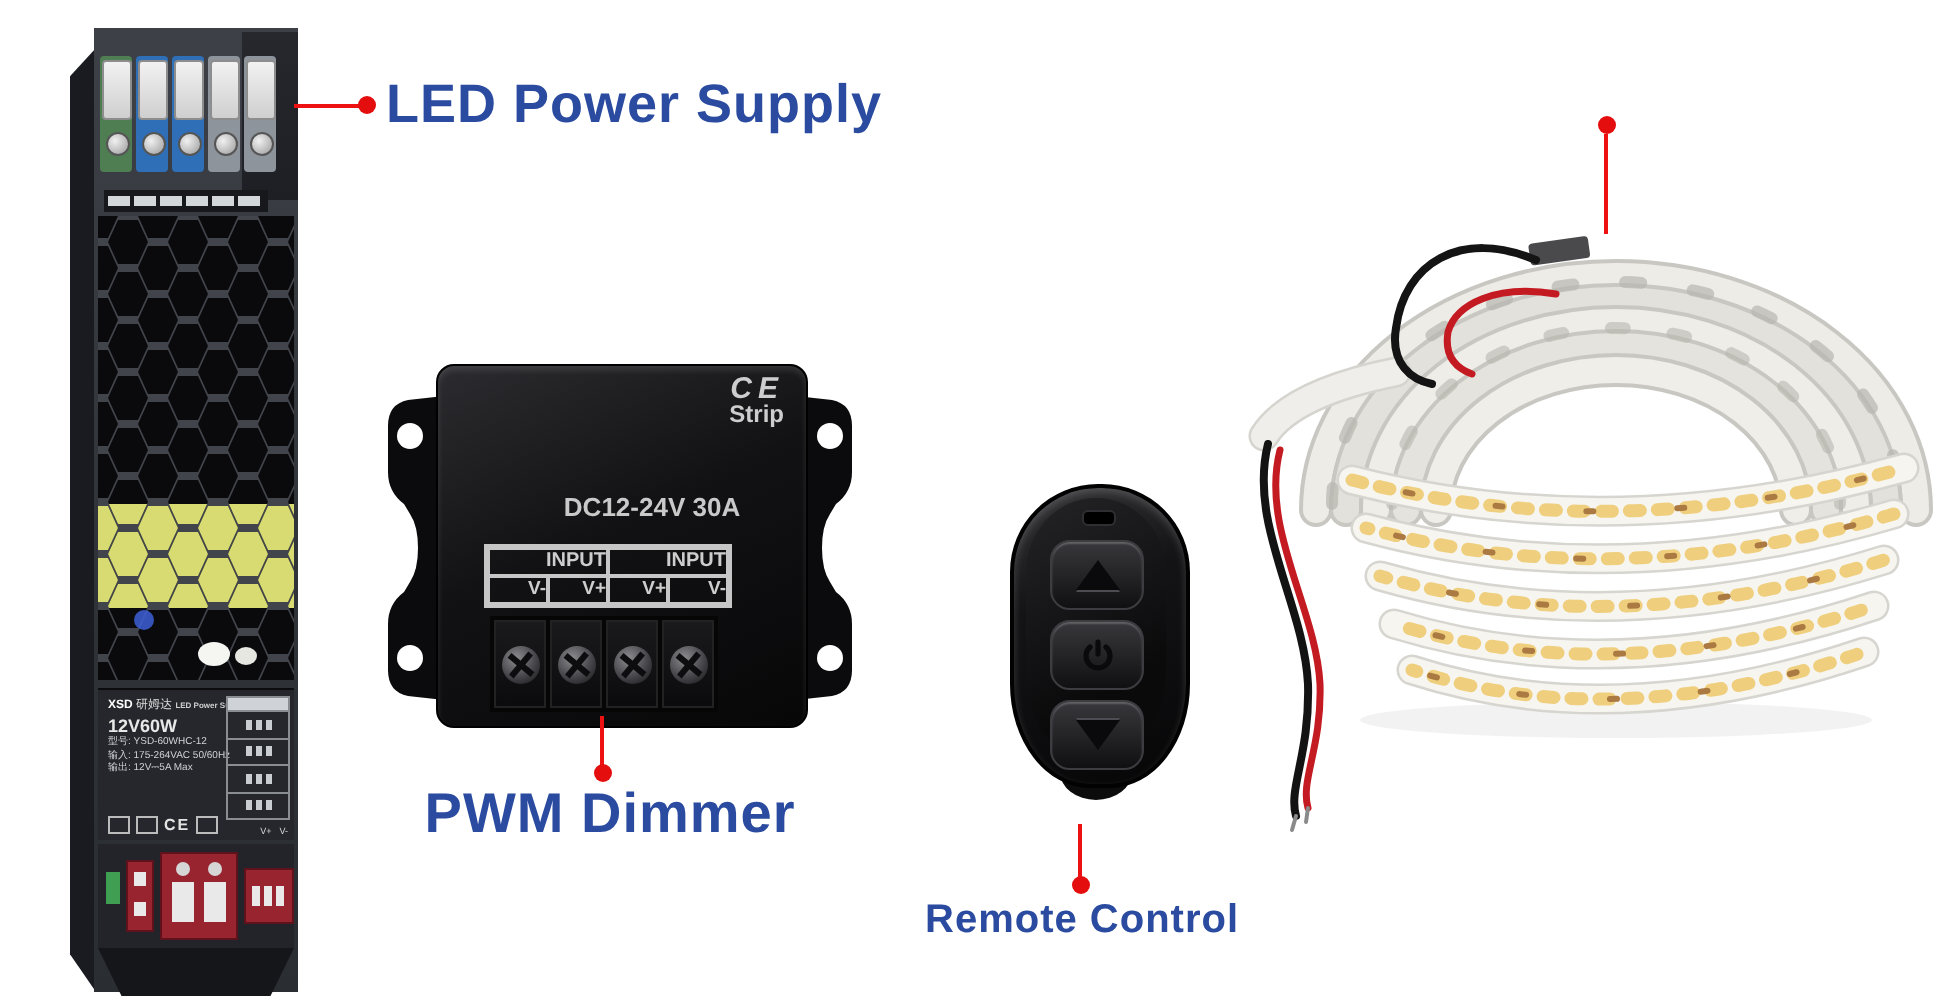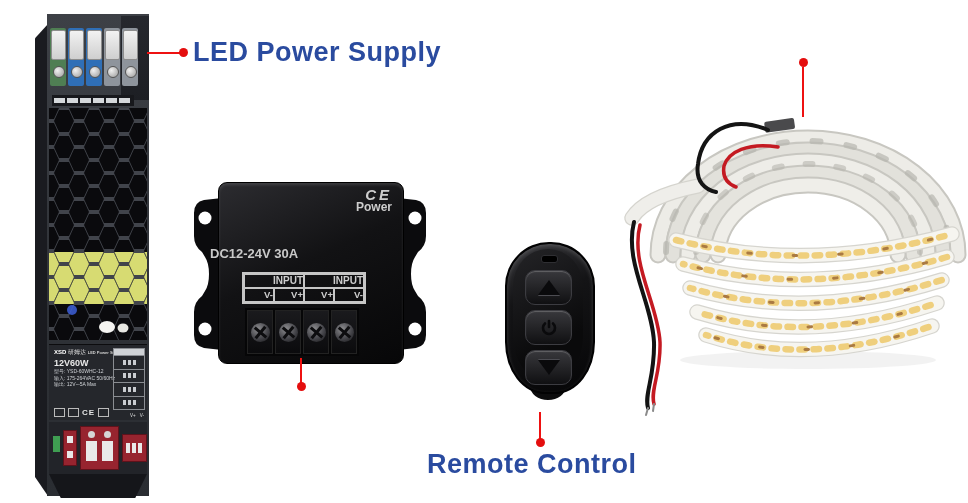--- a/index.html
+++ b/index.html
@@ -40,21 +40,21 @@
   .psu-vpair{position:absolute;right:3px;bottom:2px;font-size:4.5px;color:#ddd;display:flex;gap:4px;}
   .psu-bot{left:14px;top:412px;width:98px;height:52px;background:#222429;}
   .rb{position:absolute;background:#97242f;border:1px solid #5f121b;}
   .rb .wslot{position:absolute;background:#e9e9e9;}
   .psu-open{left:14px;top:464px;width:98px;height:24px;background:#15161a;clip-path:polygon(0 0,100% 0,88% 100%,12% 100%);}
 
   
   #dimmer{left:190px;top:180px;width:240px;height:186px;}
   .dim-body{left:28px;top:2px;width:184px;height:180px;border-radius:9px;background:linear-gradient(155deg,#2c2c30 0%,#121214 45%,#070708 100%);border:1px solid #000;box-shadow:inset 0 2px 3px rgba(255,255,255,.12);}
   .dim-title{left:28px;top:32px;width:184px;text-align:center;color:#d8d8d8;font-size:20px;font-weight:700;letter-spacing:1px;}
-  .dim-rating{left:20px;top:66px;width:184px;color:#c9c9c9;font-size:13px;font-weight:700;}
+  .dim-rating{left:44px;top:66px;width:184px;text-align:center;color:#c9c9c9;font-size:13px;font-weight:700;}
   .dim-cert{right:38px;top:8px;text-align:right;color:#cdcdcd;line-height:13px;}
   .dim-cert .ce{font-size:15px;font-weight:700;letter-spacing:3px;font-style:italic;}
   .dim-cert .rohs{font-size:12px;font-weight:700;}
   .io-table{left:52px;top:92px;width:120px;border:2px solid #c6c6c6;display:grid;grid-template-columns:repeat(4,1fr);background:transparent;color:#cdcdcd;font-weight:700;text-align:right;}
   .io-table div{border:1px solid #c6c6c6;font-size:9.5px;line-height:12px;}
   .io-table .hd{grid-column:span 2;font-size:10px;}
   .screwrow{left:55px;top:128px;width:114px;height:48px;background:#060607;display:flex;gap:2px;padding:2px;box-sizing:border-box;}
   .screwblk{flex:1;background:linear-gradient(#1a1a1d,#0b0b0d);border:1px solid #222;position:relative;}
   .screw{position:absolute;left:50%;top:50%;width:19px;height:19px;margin:-9.5px 0 0 -9.5px;border-radius:50%;background:radial-gradient(circle at 38% 32%,#8d8d90,#45454a 55%,#141416);}
   .screw:before,.screw:after{content:"";position:absolute;left:50%;top:50%;width:15px;height:3px;margin:-1.5px 0 0 -7.5px;background:#0d0d0f;}
@@ -217,21 +217,21 @@
       <circle cx="15" cy="133" r="6.5" fill="#ffffff"></circle>
     </svg>
     <svg class="abs" style="left:208px;top:16px;" width="32" height="156">
       <path fill="#0b0b0d" d="M0,2 L18,4 Q28,6 28,17 L28,40 Q28,50 20,56 L17,61 Q13,67 13,78 Q13,89 17,95 L20,100 Q28,106 28,116 L28,139 Q28,150 18,152 L0,154 Z"></path>
       <circle cx="17" cy="22" r="6.5" fill="#ffffff"></circle>
       <circle cx="17" cy="133" r="6.5" fill="#ffffff"></circle>
     </svg>
     <div class="abs dim-body"></div>
     <div class="abs dim-cert">
       <div class="ce">CE</div>
-      <div class="rohs">Power</div>
+      <div class="rohs">Strip</div>
     </div>
     <div class="abs dim-rating">DC12-24V 30A</div>
     <div class="abs io-table">
       <div class="hd">INPUT</div>
       <div class="hd">INPUT</div>
       <div>V-</div>
       <div>V+</div>
       <div>V+</div>
       <div>V-</div>
     </div>
@@ -246,20 +246,21 @@
           <i class="screw"></i>
         </div>
       <div class="screwblk">
           <i class="screw"></i>
         </div>
     </div>
   </div>
 
   <div class="abs ptr-line" style="left:300px;top:358px;width:2px;height:27px;"></div>
   <div class="abs ptr-dot" style="left:297px;top:382px;"></div>
+  <div class="abs callout" style="left:210px;top:391px;width:190px;text-align:center;font-size:28px;">PWM Dimmer</div>
 
   <div id="remote" class="abs">
     <div class="abs rem-loop"></div>
     <div class="abs rem-body"></div>
     <div class="abs rem-inner"></div>
     <div class="abs rem-slot"></div>
     <div class="abs rem-btns">
       <div class="rem-btn">
           <i class="tri-up"></i>
         </div>
@@ -270,21 +271,21 @@
         </svg>
       </div>
       <div class="rem-btn">
           <i class="tri-dn"></i>
         </div>
     </div>
   </div>
 
   <div class="abs ptr-line" style="left:539px;top:412px;width:2px;height:29px;"></div>
   <div class="abs ptr-dot" style="left:536px;top:438px;"></div>
-  <div class="abs callout" style="left:427px;top:449px;width:200px;text-align:right;font-size:27px;">Remote Control</div>
+  <div class="abs callout" style="left:441px;top:449px;width:200px;text-align:center;font-size:20px;">Remote Control</div>
 
   <svg class="abs" style="left:618px;top:102px;" width="350" height="330">
     <ellipse cx="190" cy="258" rx="128" ry="9" fill="rgba(0,0,0,0.05)"></ellipse>
 
     <g fill="none" stroke-linecap="round">
       <path d="M40,153 A150,117 0 0 1 340,153" stroke="#c8c7c1" stroke-width="17"></path>
       <path d="M40,153 A150,117 0 0 1 340,153" stroke="#edece7" stroke-width="13"></path>
       <path d="M55,153 A135,105 0 0 1 325,153" stroke="#c8c7c1" stroke-width="17"></path>
       <path d="M55,153 A135,105 0 0 1 325,153" stroke="#e2e1db" stroke-width="13"></path>
       <path d="M70,153 A120,94 0 0 1 310,153" stroke="#c8c7c1" stroke-width="17"></path>

